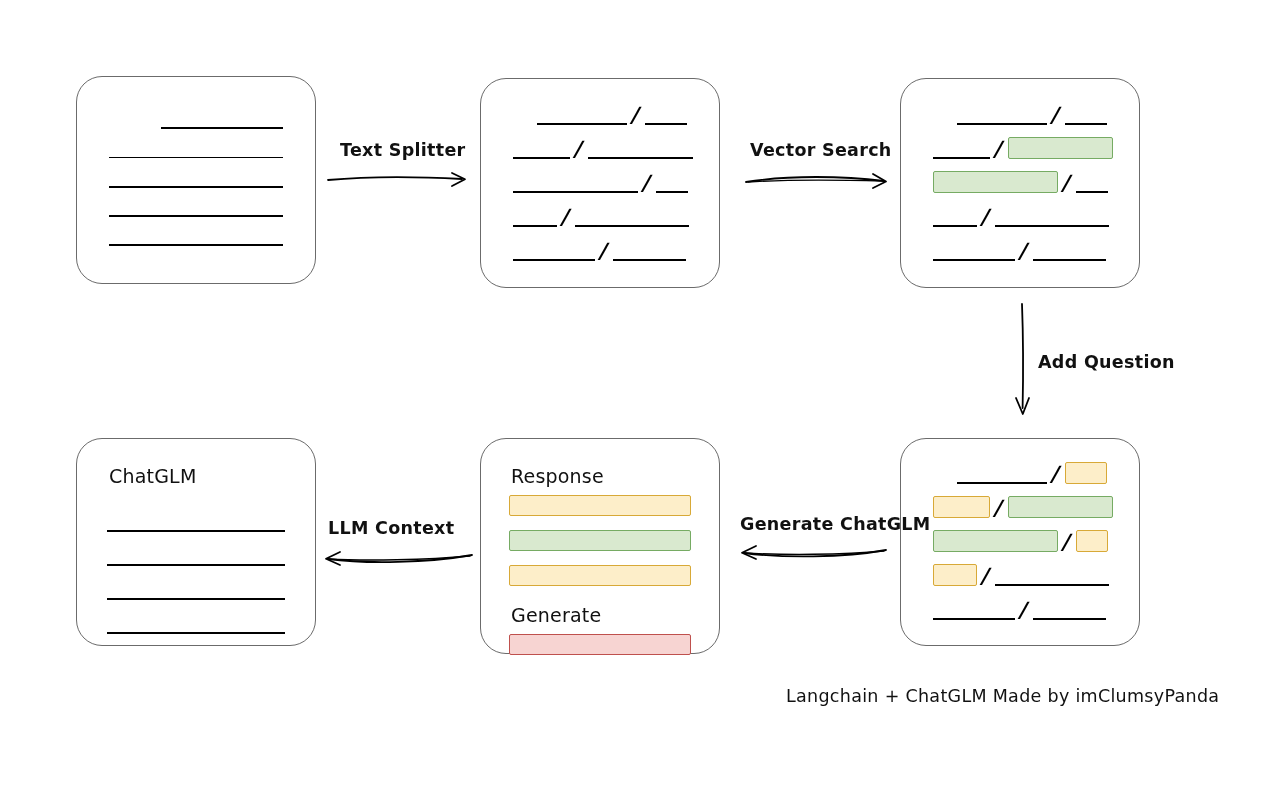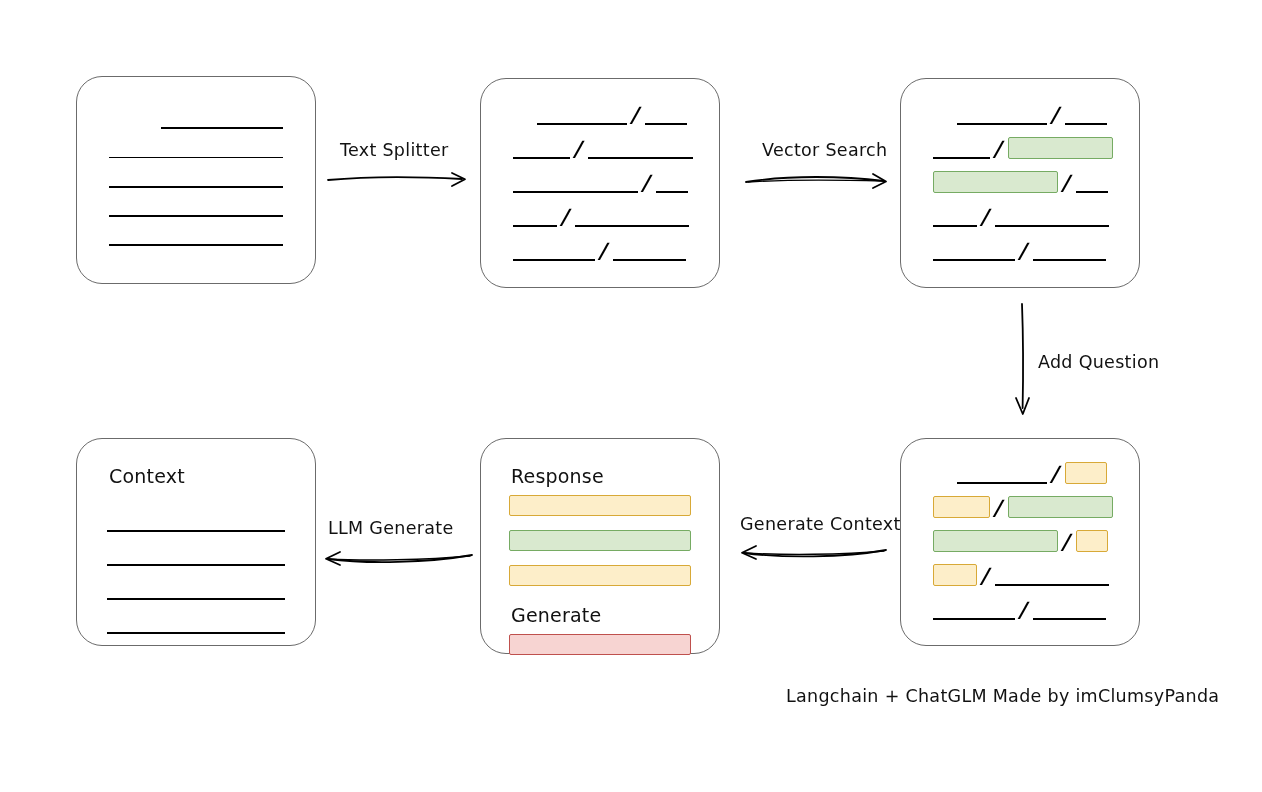--- a/index.html
+++ b/index.html
@@ -100,20 +100,21 @@
   }
 
   
   .edge{position:absolute;}
   .edge-label{
     position:absolute;
     font-size:17.5px;
     white-space:nowrap;
     color:#111;
     letter-spacing:.3px;
+    font-weight:bold;
   }
   .arrow-svg{position:absolute;overflow:visible;}
 
   .footer{
     position:absolute;
     font-size:17.5px;
     white-space:nowrap;
     color:#111;
     letter-spacing:.3px;
   }
@@ -175,21 +176,21 @@
         </div>
         <div class="row r-left">
           <span class="seg line" style="width: 47%;"></span>
           <span class="slash">/</span>
           <span class="seg line" style="width: 42%;"></span>
         </div>
       </div>
   </div>
 
   <div class="edge" style="left:744px;top:140px;width:146px;height:48px;">
-    <div class="edge-label" style="left:18px;top:0px;">Vector Search</div>
+    <div class="edge-label" style="left:6px;top:0px;">Vector Search</div>
     <svg class="arrow-svg" width="146" height="24" style="left:0;top:28px;" viewBox="0 0 146 24">
       <path d="M2,14 C45,7 100,8 140,13" fill="none" stroke="#000" stroke-width="1.8" stroke-linecap="round"></path>
       <path d="M4,14 C48,11 100,12 140,13" fill="none" stroke="#000" stroke-width="1.4" stroke-linecap="round"></path>
       <path d="M129,6 L142,13.5 L129,20" fill="none" stroke="#000" stroke-width="1.8" stroke-linejoin="round" stroke-linecap="round"></path>
     </svg>
   </div>
 
   <div class="card" style="left:900px;top:78px;width:240px;height:210px;">
     <div class="card-inner" id="rows-searched_document">
         <div class="row r-right">
@@ -252,21 +253,21 @@
         </div>
         <div class="row r-left">
           <span class="seg line" style="width: 47%;"></span>
           <span class="slash">/</span>
           <span class="seg line" style="width: 42%;"></span>
         </div>
       </div>
   </div>
 
   <div class="edge" style="left:738px;top:514px;width:150px;height:48px;">
-    <div class="edge-label" style="left:2px;top:0px;">Generate Context</div>
+    <div class="edge-label" style="left:2px;top:0px;">Generate ChatGLM</div>
     <svg class="arrow-svg" width="150" height="24" style="left:0;top:26px;" viewBox="0 0 150 24">
       <path d="M148,10 C105,18 45,18 6,13" fill="none" stroke="#000" stroke-width="1.8" stroke-linecap="round"></path>
       <path d="M146,11 C104,15 45,15 6,13" fill="none" stroke="#000" stroke-width="1.3" stroke-linecap="round"></path>
       <path d="M18,6 L4,12.8 L18,19" fill="none" stroke="#000" stroke-width="1.8" stroke-linejoin="round" stroke-linecap="round"></path>
     </svg>
   </div>
 
   <div class="card" style="left:480px;top:438px;width:240px;height:216px;">
     <div class="card-inner top" style="padding:26px 28px 22px 28px;">
       <div class="card-title">Response</div>
@@ -276,31 +277,31 @@
           <div class="bar yellow"></div>
         </div>
       <div class="card-title" style="margin-top:2px;">Generate</div>
       <div class="bar-stack" id="question-bars">
           <div class="bar red"></div>
         </div>
     </div>
   </div>
 
   <div class="edge" style="left:322px;top:518px;width:152px;height:48px;">
-    <div class="edge-label" style="left:6px;top:0px;">LLM Generate</div>
+    <div class="edge-label" style="left:6px;top:0px;">LLM Context</div>
     <svg class="arrow-svg" width="152" height="24" style="left:0;top:28px;" viewBox="0 0 152 24">
       <path d="M150,9 C106,17 44,18 6,13" fill="none" stroke="#000" stroke-width="1.8" stroke-linecap="round"></path>
       <path d="M148,10 C104,14 44,15 6,13" fill="none" stroke="#000" stroke-width="1.3" stroke-linecap="round"></path>
       <path d="M18,6 L4,12.8 L18,19" fill="none" stroke="#000" stroke-width="1.8" stroke-linejoin="round" stroke-linecap="round"></path>
     </svg>
   </div>
 
   <div class="card" style="left:76px;top:438px;width:240px;height:208px;">
     <div class="card-inner top" style="padding:26px 30px 26px 30px;">
-      <div class="card-title" style="margin-bottom:18px;">Context</div>
+      <div class="card-title" style="margin-bottom:18px;">ChatGLM</div>
       <div class="ans-lines" id="answer-lines">
           <div class="ans-line"></div>
           <div class="ans-line"></div>
           <div class="ans-line"></div>
           <div class="ans-line"></div>
         </div>
     </div>
   </div>
 
   <div class="footer" style="left:786px;top:686px;">Langchain + ChatGLM Made by imClumsyPanda</div>

